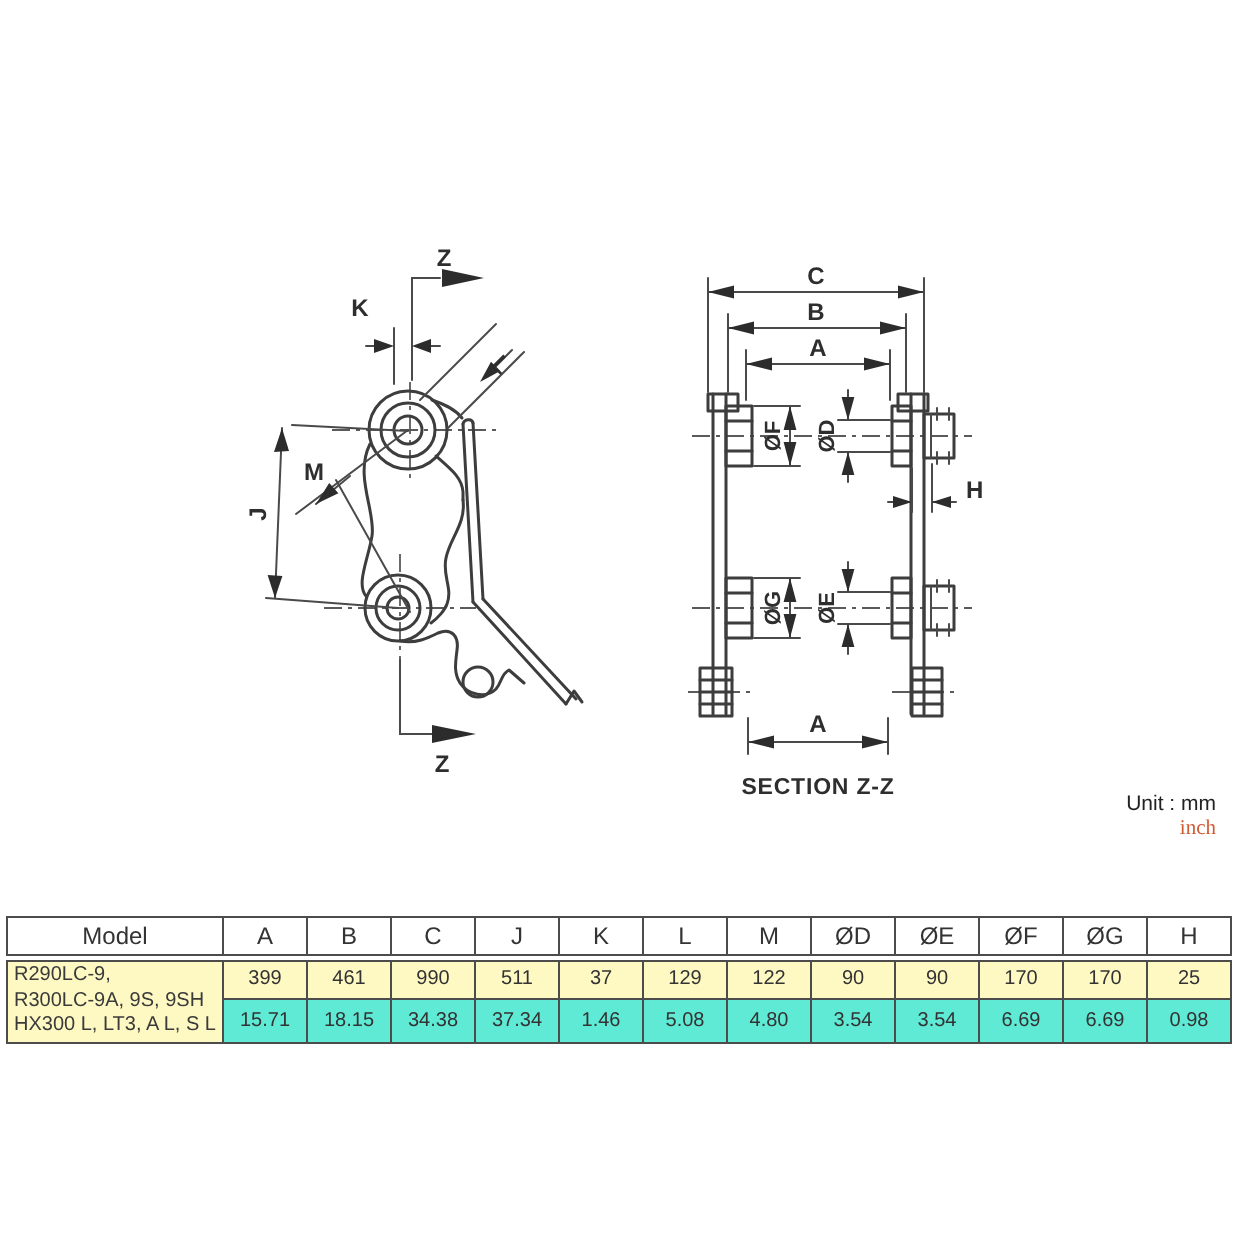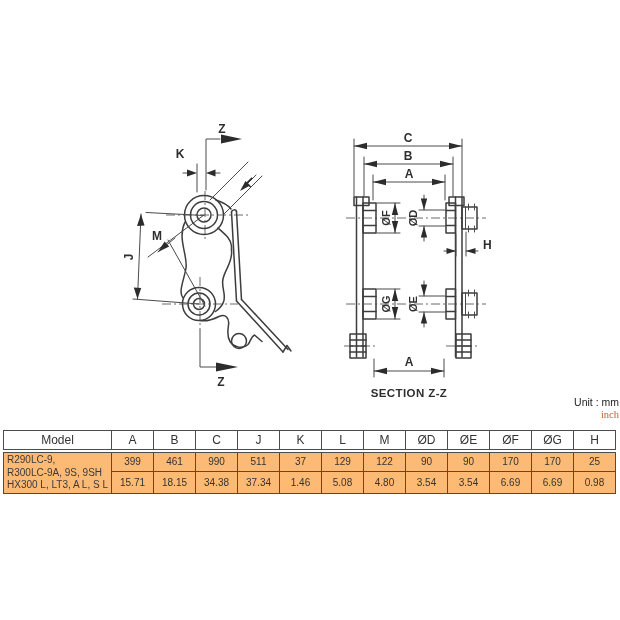--- a/index.html
+++ b/index.html
@@ -6,32 +6,32 @@
   .sheet{position:relative;width:620px;height:620px;background:#ffffff;overflow:hidden;
          font-family:"Liberation Sans",sans-serif;}
   svg text{font-family:"Liberation Sans",sans-serif;fill:#2e2e2e;}
   .dimlabel{font-size:12px;font-weight:700;}
   .dialabel{font-size:11px;font-weight:700;}
   .sectlabel{font-size:11.5px;font-weight:700;letter-spacing:.4px;}
   .obj{stroke:#3d3d3d;stroke-width:1.5;fill:none;stroke-linecap:round;stroke-linejoin:round;}
   .thin{stroke:#4a4a4a;stroke-width:1;fill:none;stroke-linecap:round;}
   .cl{stroke:#5a5a5a;stroke-width:.9;fill:none;stroke-dasharray:9 3 2 3;}
   .arr{fill:#2c2c2c;stroke:none;}
-  .unit{position:absolute;right:1px;top:397px;text-align:right;font-size:10.5px;
+  .unit{position:absolute;right:12px;top:397px;text-align:right;font-size:10.5px;
         line-height:11.5px;color:#222;}
   .unit .inch{color:#cf5a33;font-family:Liberation Serif, serif;}
   .table-wrap{position:absolute;left:3px;top:430px;width:613px;}
   table{border-collapse:collapse;table-layout:fixed;width:613px;}
   th,td{border:1px solid #4c4c4c;text-align:center;color:#333;padding:0;overflow:hidden;}
-  .header-table{margin-bottom:2px;}
+  .header-table{margin-bottom:2px;margin-top:28px;}
   .header-table th{height:18px;font-size:12px;font-weight:400;background:#fff;}
   .model-cell{text-align:left;vertical-align:middle;padding:1px 0 1px 3px;font-size:9.5px;
               line-height:12.5px;color:#3a3a3a;background:#fff;white-space:nowrap;}
-  .mm-row td{height:17px;font-size:10px;background:#fdba74;}
-  .inch-row td{height:20px;font-size:10px;background:#fdba74;}
+  .mm-row td{height:17px;font-size:10px;background:#fef9c3;}
+  .inch-row td{height:20px;font-size:10px;background:#5eead4;}
 </style>
 </head>
 <body>
 
 <div class="sheet">
 
   <svg width="620" height="428" viewBox="0 0 620 428">
 
     <g>
 

